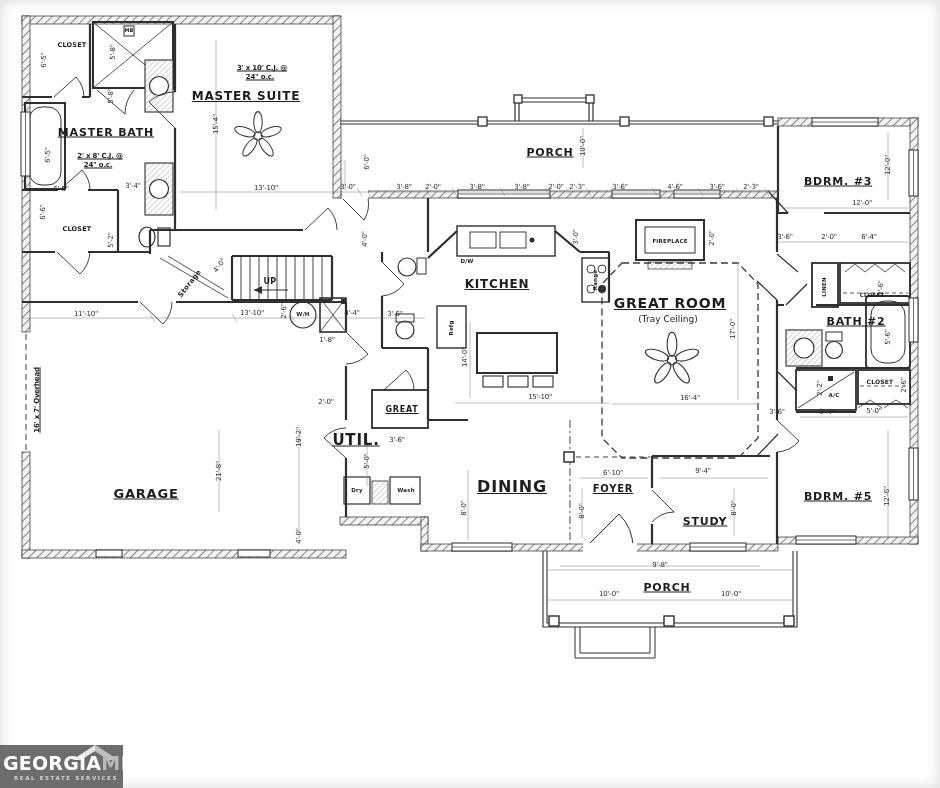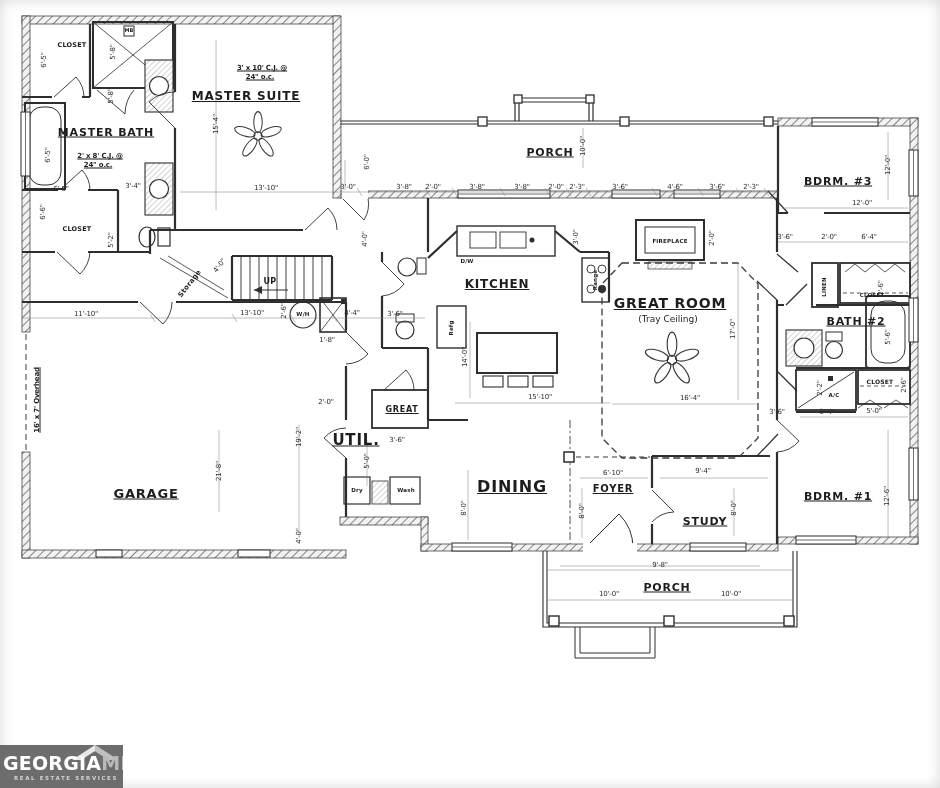--- a/index.html
+++ b/index.html
@@ -243,21 +243,21 @@
 
 <div id="label-layer">
       <span class="plan-label room" style="left: 246px; top: 96px; font-size: 12px; transform: translate(-50%, -50%);">MASTER SUITE</span>
       <span class="plan-label room" style="left: 106px; top: 132px; font-size: 11px; transform: translate(-50%, -50%);">MASTER BATH</span>
       <span class="plan-label room" style="left: 497px; top: 284px; font-size: 12px; transform: translate(-50%, -50%);">KITCHEN</span>
       <span class="plan-label room" style="left: 670px; top: 303px; font-size: 14px; transform: translate(-50%, -50%);">GREAT ROOM</span>
       <span class="plan-label sub" style="left: 668px; top: 319px; font-size: 9px; transform: translate(-50%, -50%);">(Tray Ceiling)</span>
       <span class="plan-label room" style="left: 550px; top: 152px; font-size: 11px; transform: translate(-50%, -50%);">PORCH</span>
       <span class="plan-label room" style="left: 838px; top: 181px; font-size: 11px; transform: translate(-50%, -50%);">BDRM. #3</span>
       <span class="plan-label room" style="left: 856px; top: 321px; font-size: 11px; transform: translate(-50%, -50%);">BATH #2</span>
-      <span class="plan-label room" style="left: 838px; top: 496px; font-size: 11px; transform: translate(-50%, -50%);">BDRM. #1</span>
+      <span class="plan-label room" style="left: 838px; top: 496px; font-size: 11px; transform: translate(-50%, -50%);">BDRM. #5</span>
       <span class="plan-label room" style="left: 146px; top: 493px; font-size: 13px; transform: translate(-50%, -50%);">GARAGE</span>
       <span class="plan-label room" style="left: 512px; top: 487px; font-size: 16px; transform: translate(-50%, -50%);">DINING</span>
       <span class="plan-label room" style="left: 613px; top: 489px; font-size: 10px; transform: translate(-50%, -50%);">FOYER</span>
       <span class="plan-label room" style="left: 705px; top: 521px; font-size: 11px; transform: translate(-50%, -50%);">STUDY</span>
       <span class="plan-label room" style="left: 667px; top: 587px; font-size: 11px; transform: translate(-50%, -50%);">PORCH</span>
       <span class="plan-label room" style="left: 356px; top: 440px; font-size: 15px; transform: translate(-50%, -50%);">UTIL.</span>
       <span class="plan-label room" style="left: 402px; top: 410px; font-size: 8px; transform: translate(-50%, -50%);">GREAT</span>
       <span class="plan-label small" style="left: 72px; top: 45px; font-size: 6.5px; transform: translate(-50%, -50%);">CLOSET</span>
       <span class="plan-label small" style="left: 77px; top: 229px; font-size: 6.5px; transform: translate(-50%, -50%);">CLOSET</span>
       <span class="plan-label small" style="left: 872px; top: 296px; font-size: 5.5px; transform: translate(-50%, -50%);">CLOSET</span>

